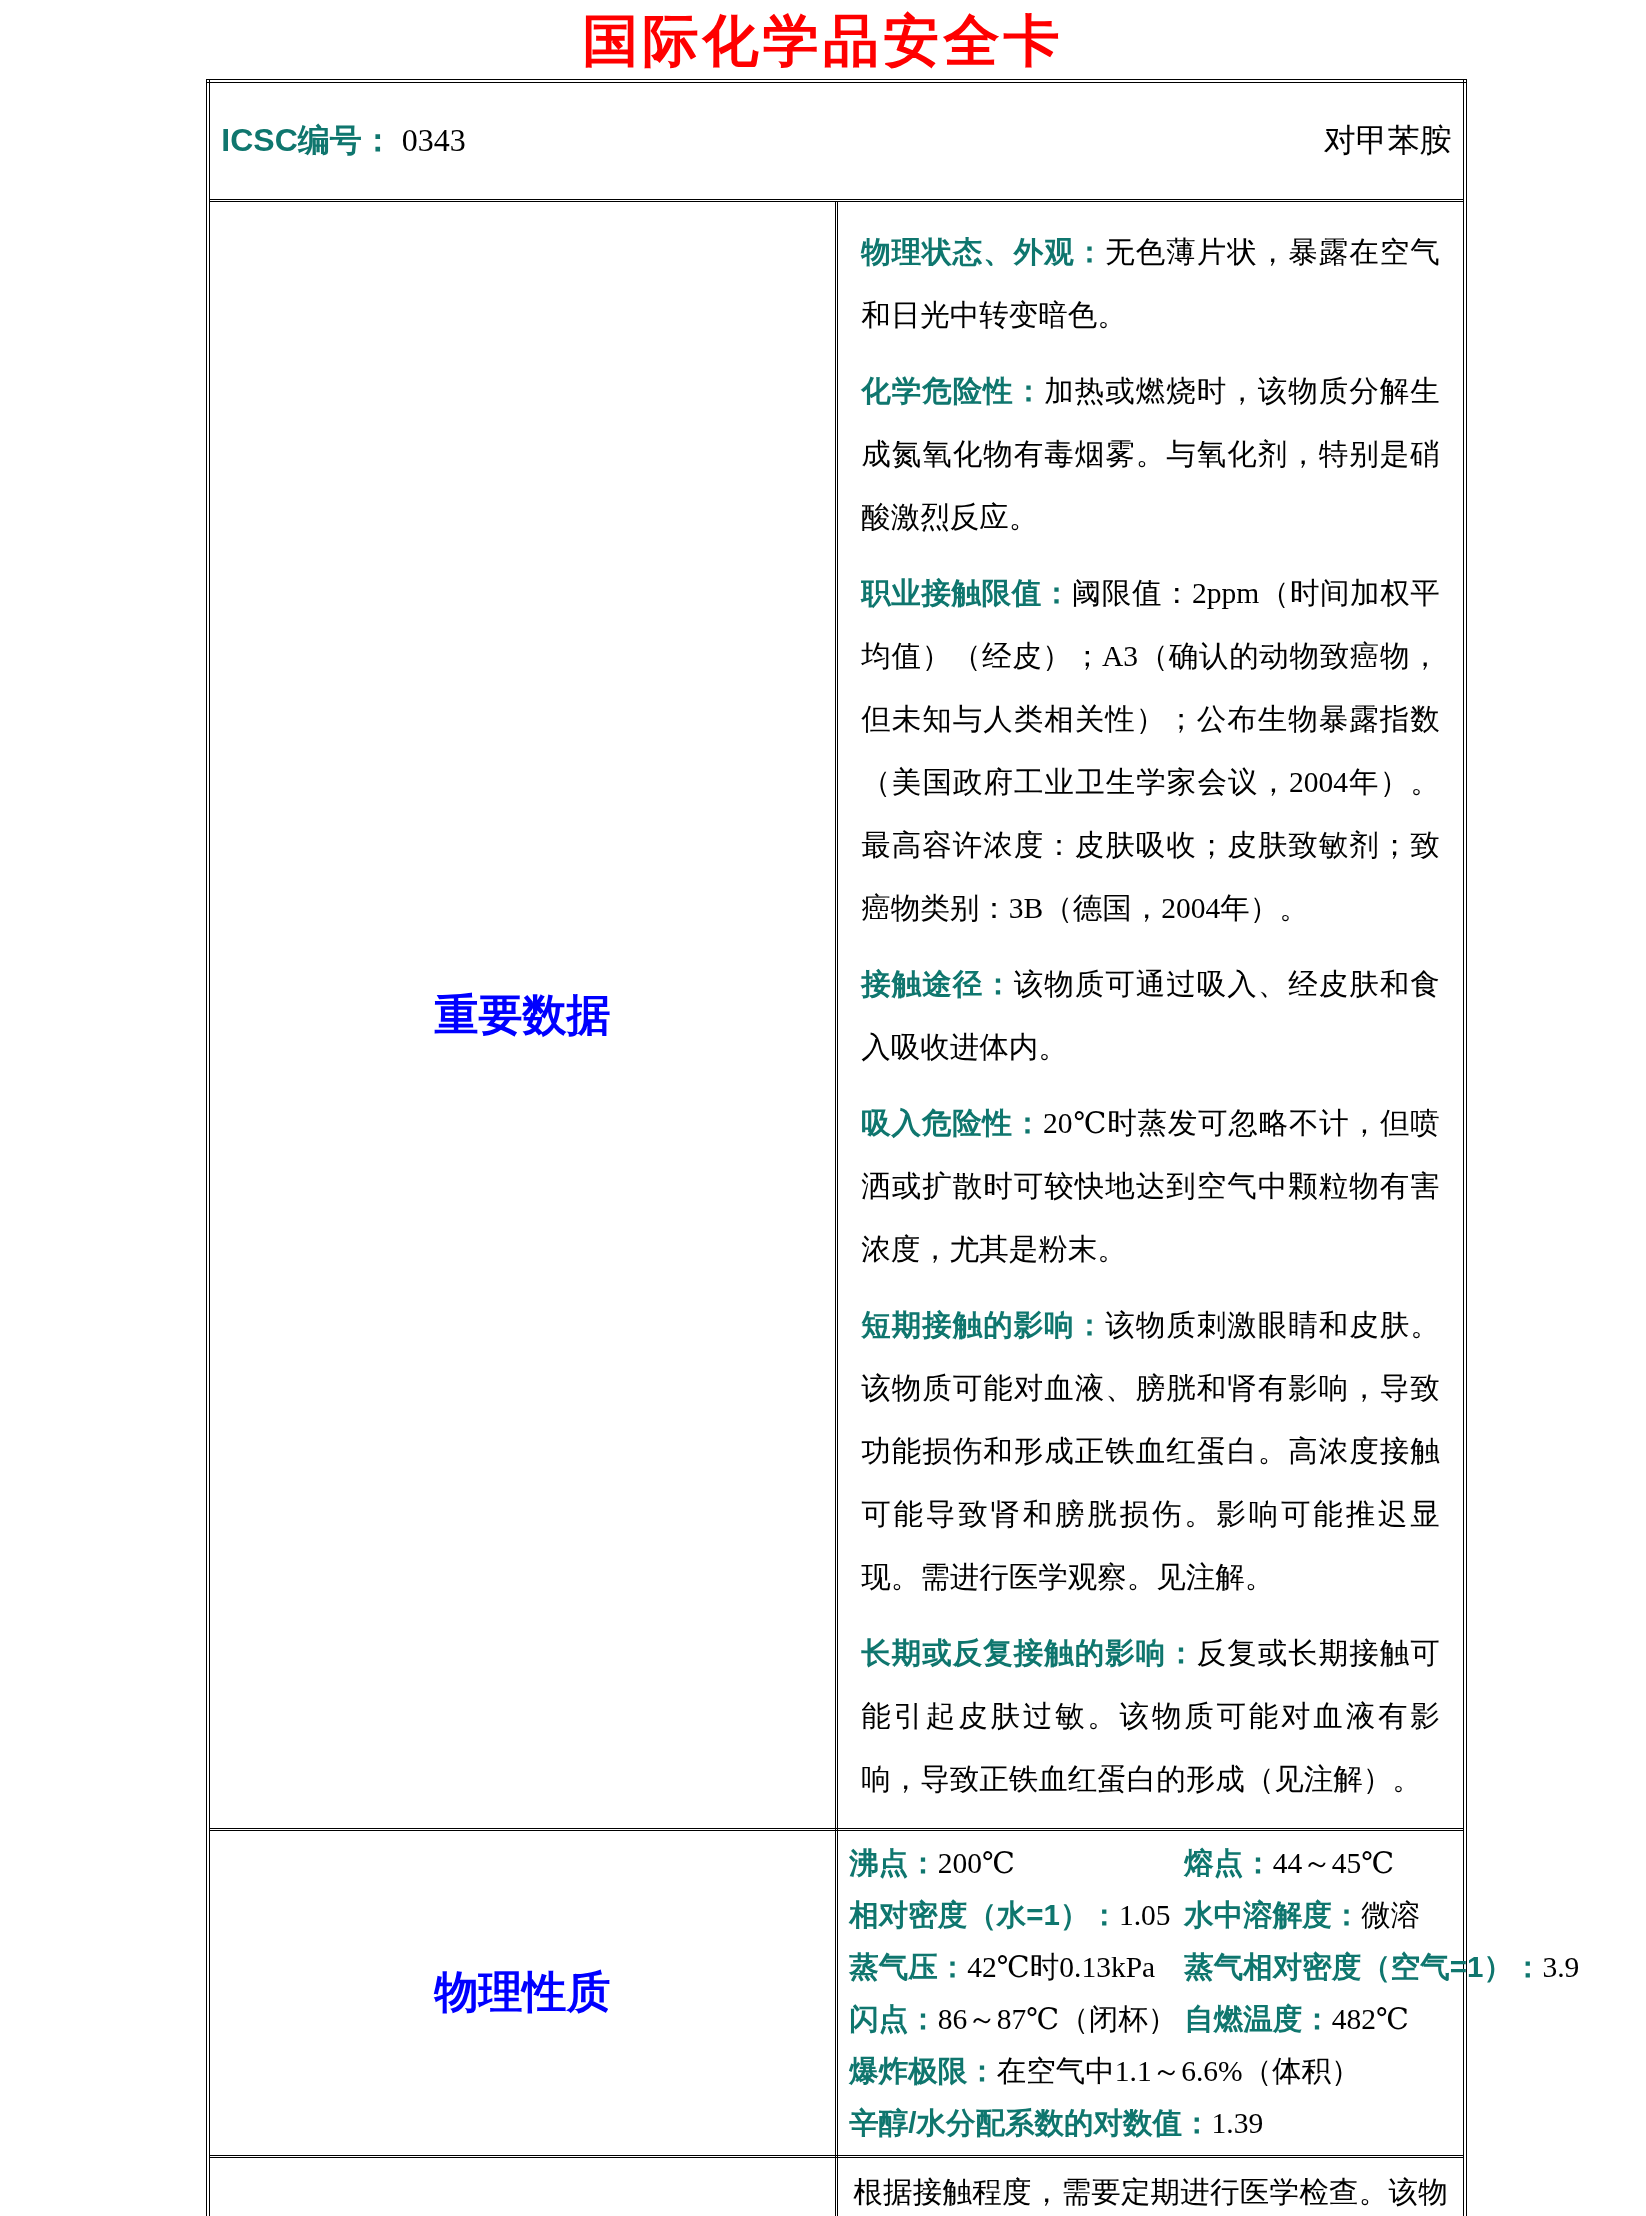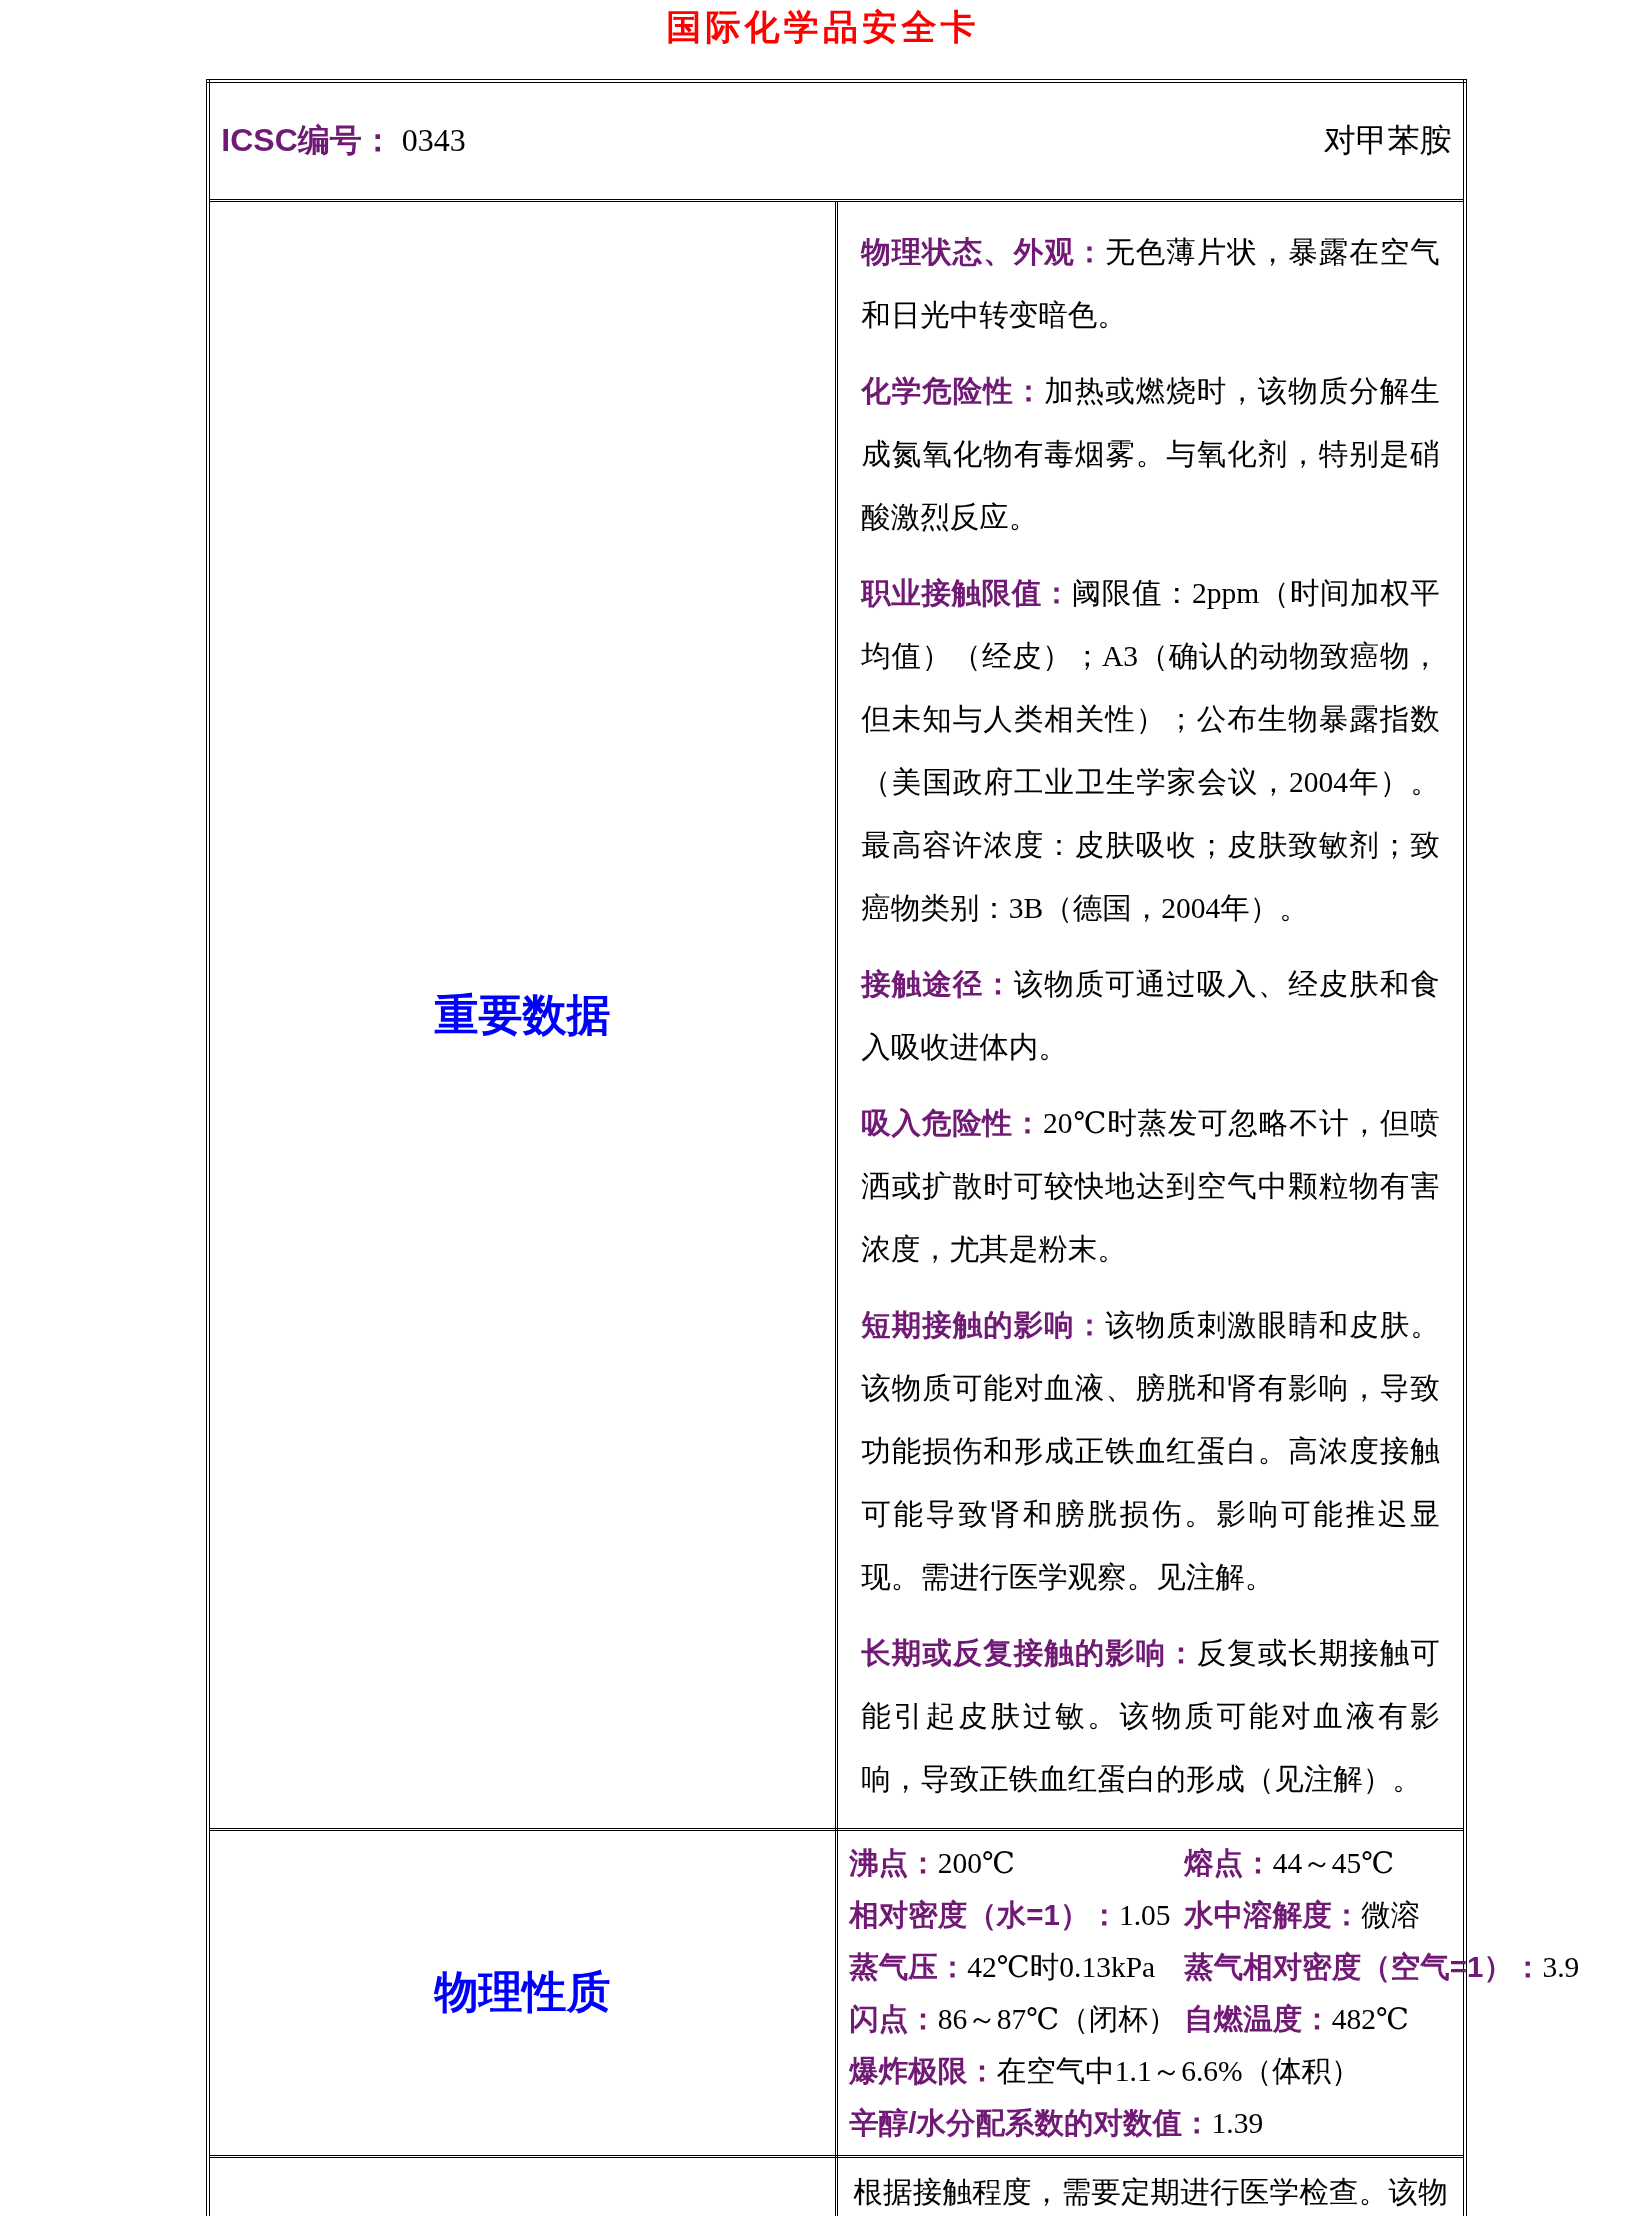--- a/index.html
+++ b/index.html
@@ -2,37 +2,37 @@
 <html style="font-size:11.3px"><head>
 <meta charset="utf-8">
 <style>
   html,body{margin:0;padding:0;}
   body{
     width:1646px;height:2216px;background:#ffffff;position:relative;
     font-family:"Liberation Serif","DejaVu Serif",serif;color:#000;
   }
   .page-title{
     position:absolute;top:4.2px;left:0;width:1646px;text-align:center;
-    font-size:35px;font-weight:bold;color:#ff0000;letter-spacing:4.2px;
+    font-size:56px;font-weight:bold;color:#ff0000;letter-spacing:4.2px;
     font-family:"Liberation Serif","DejaVu Serif",serif;
   }
   table.card{
     position:absolute;left:206px;top:79px;width:1261px;
     border-collapse:collapse;table-layout:fixed;
     border:4.9px double #000;
   }
   td{border:3.5px double #000;padding:5.6px 11.3px;font-size:29.5px;vertical-align:top;}
   td.rowlabel{
     width:162px;text-align:center;vertical-align:middle;
     color:#0000ff;font-weight:bold;font-size:44px;
     font-family:"Liberation Sans","DejaVu Sans",sans-serif;
     padding:5.6px 4.2px;
   }
   .blab{
-    color:#701a75;font-weight:bold;
+    color:#0f766e;font-weight:bold;
     font-family:"Liberation Sans","DejaVu Sans",sans-serif;
   }
   .header-flex{
     display:flex;justify-content:space-between;align-items:center;
     min-height:105px;font-size:32px;
   }
   .header-flex .blab{font-size:32px;}
   .imp p{margin:12px;line-height:63px;text-align:justify;}
   .phys-grid{display:grid;grid-template-columns:1fr 1fr;column-gap:7px;}
   .phys-grid .cellline{line-height:51px;white-space:nowrap;}

